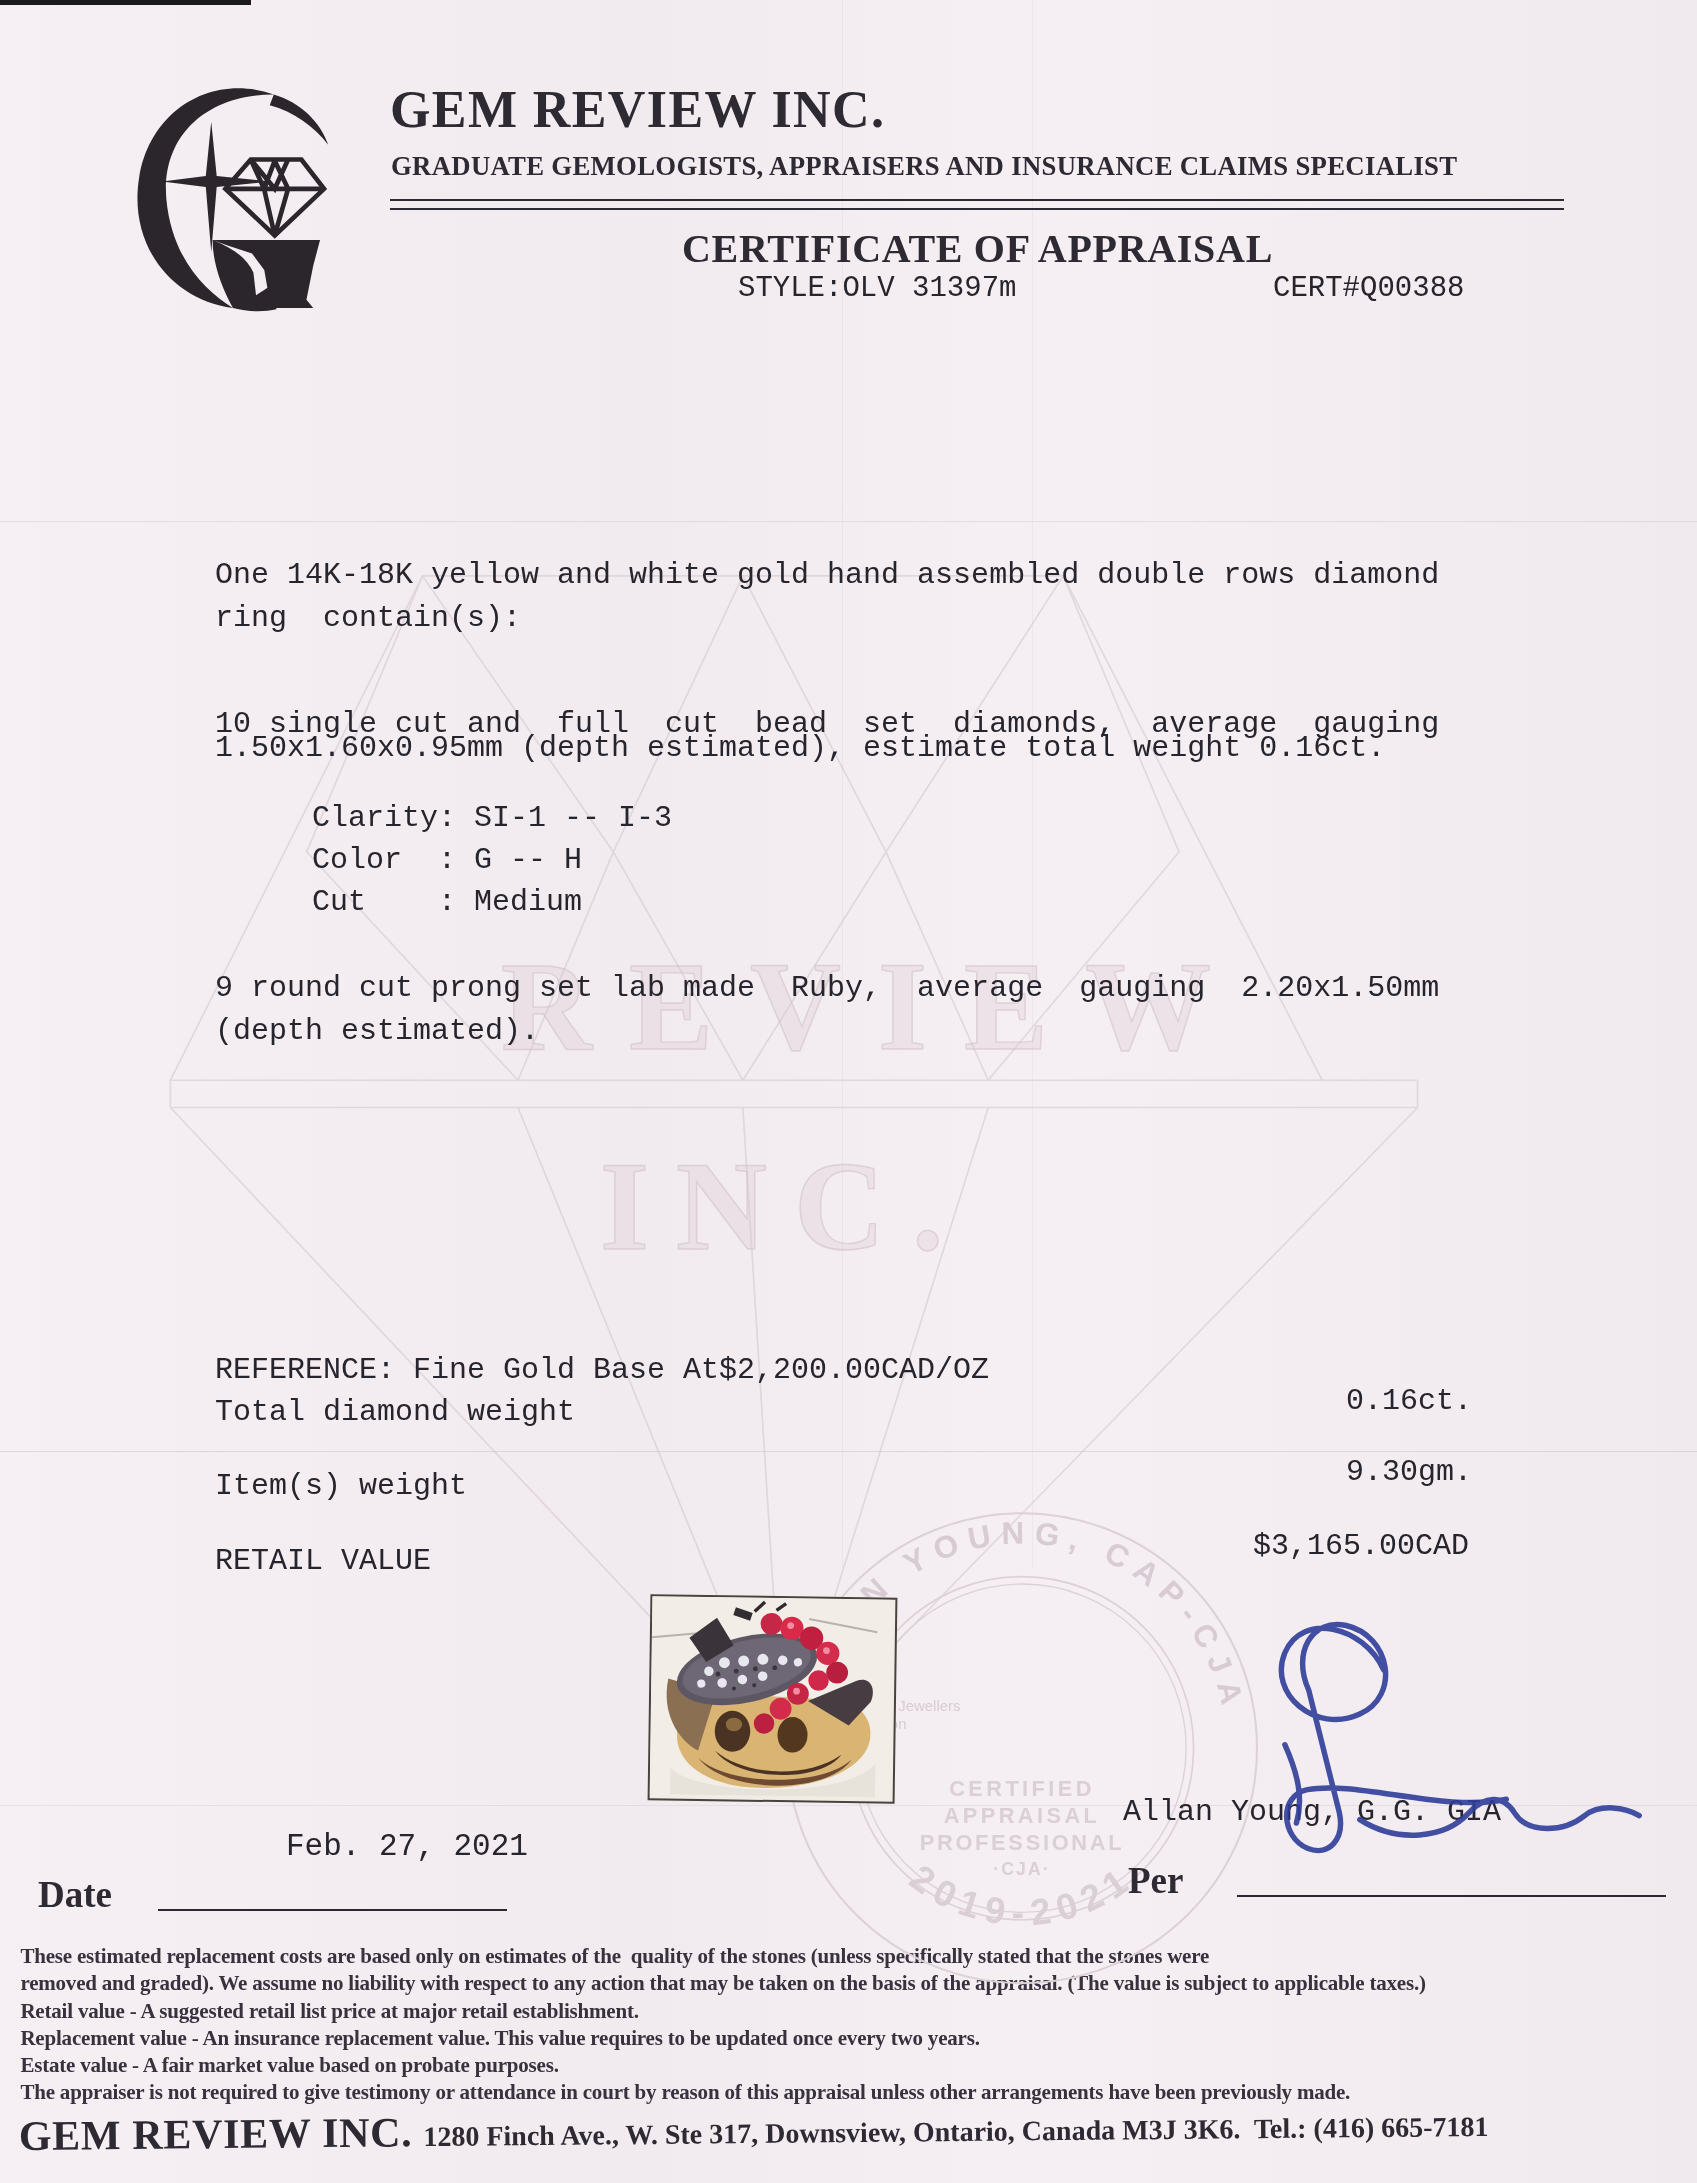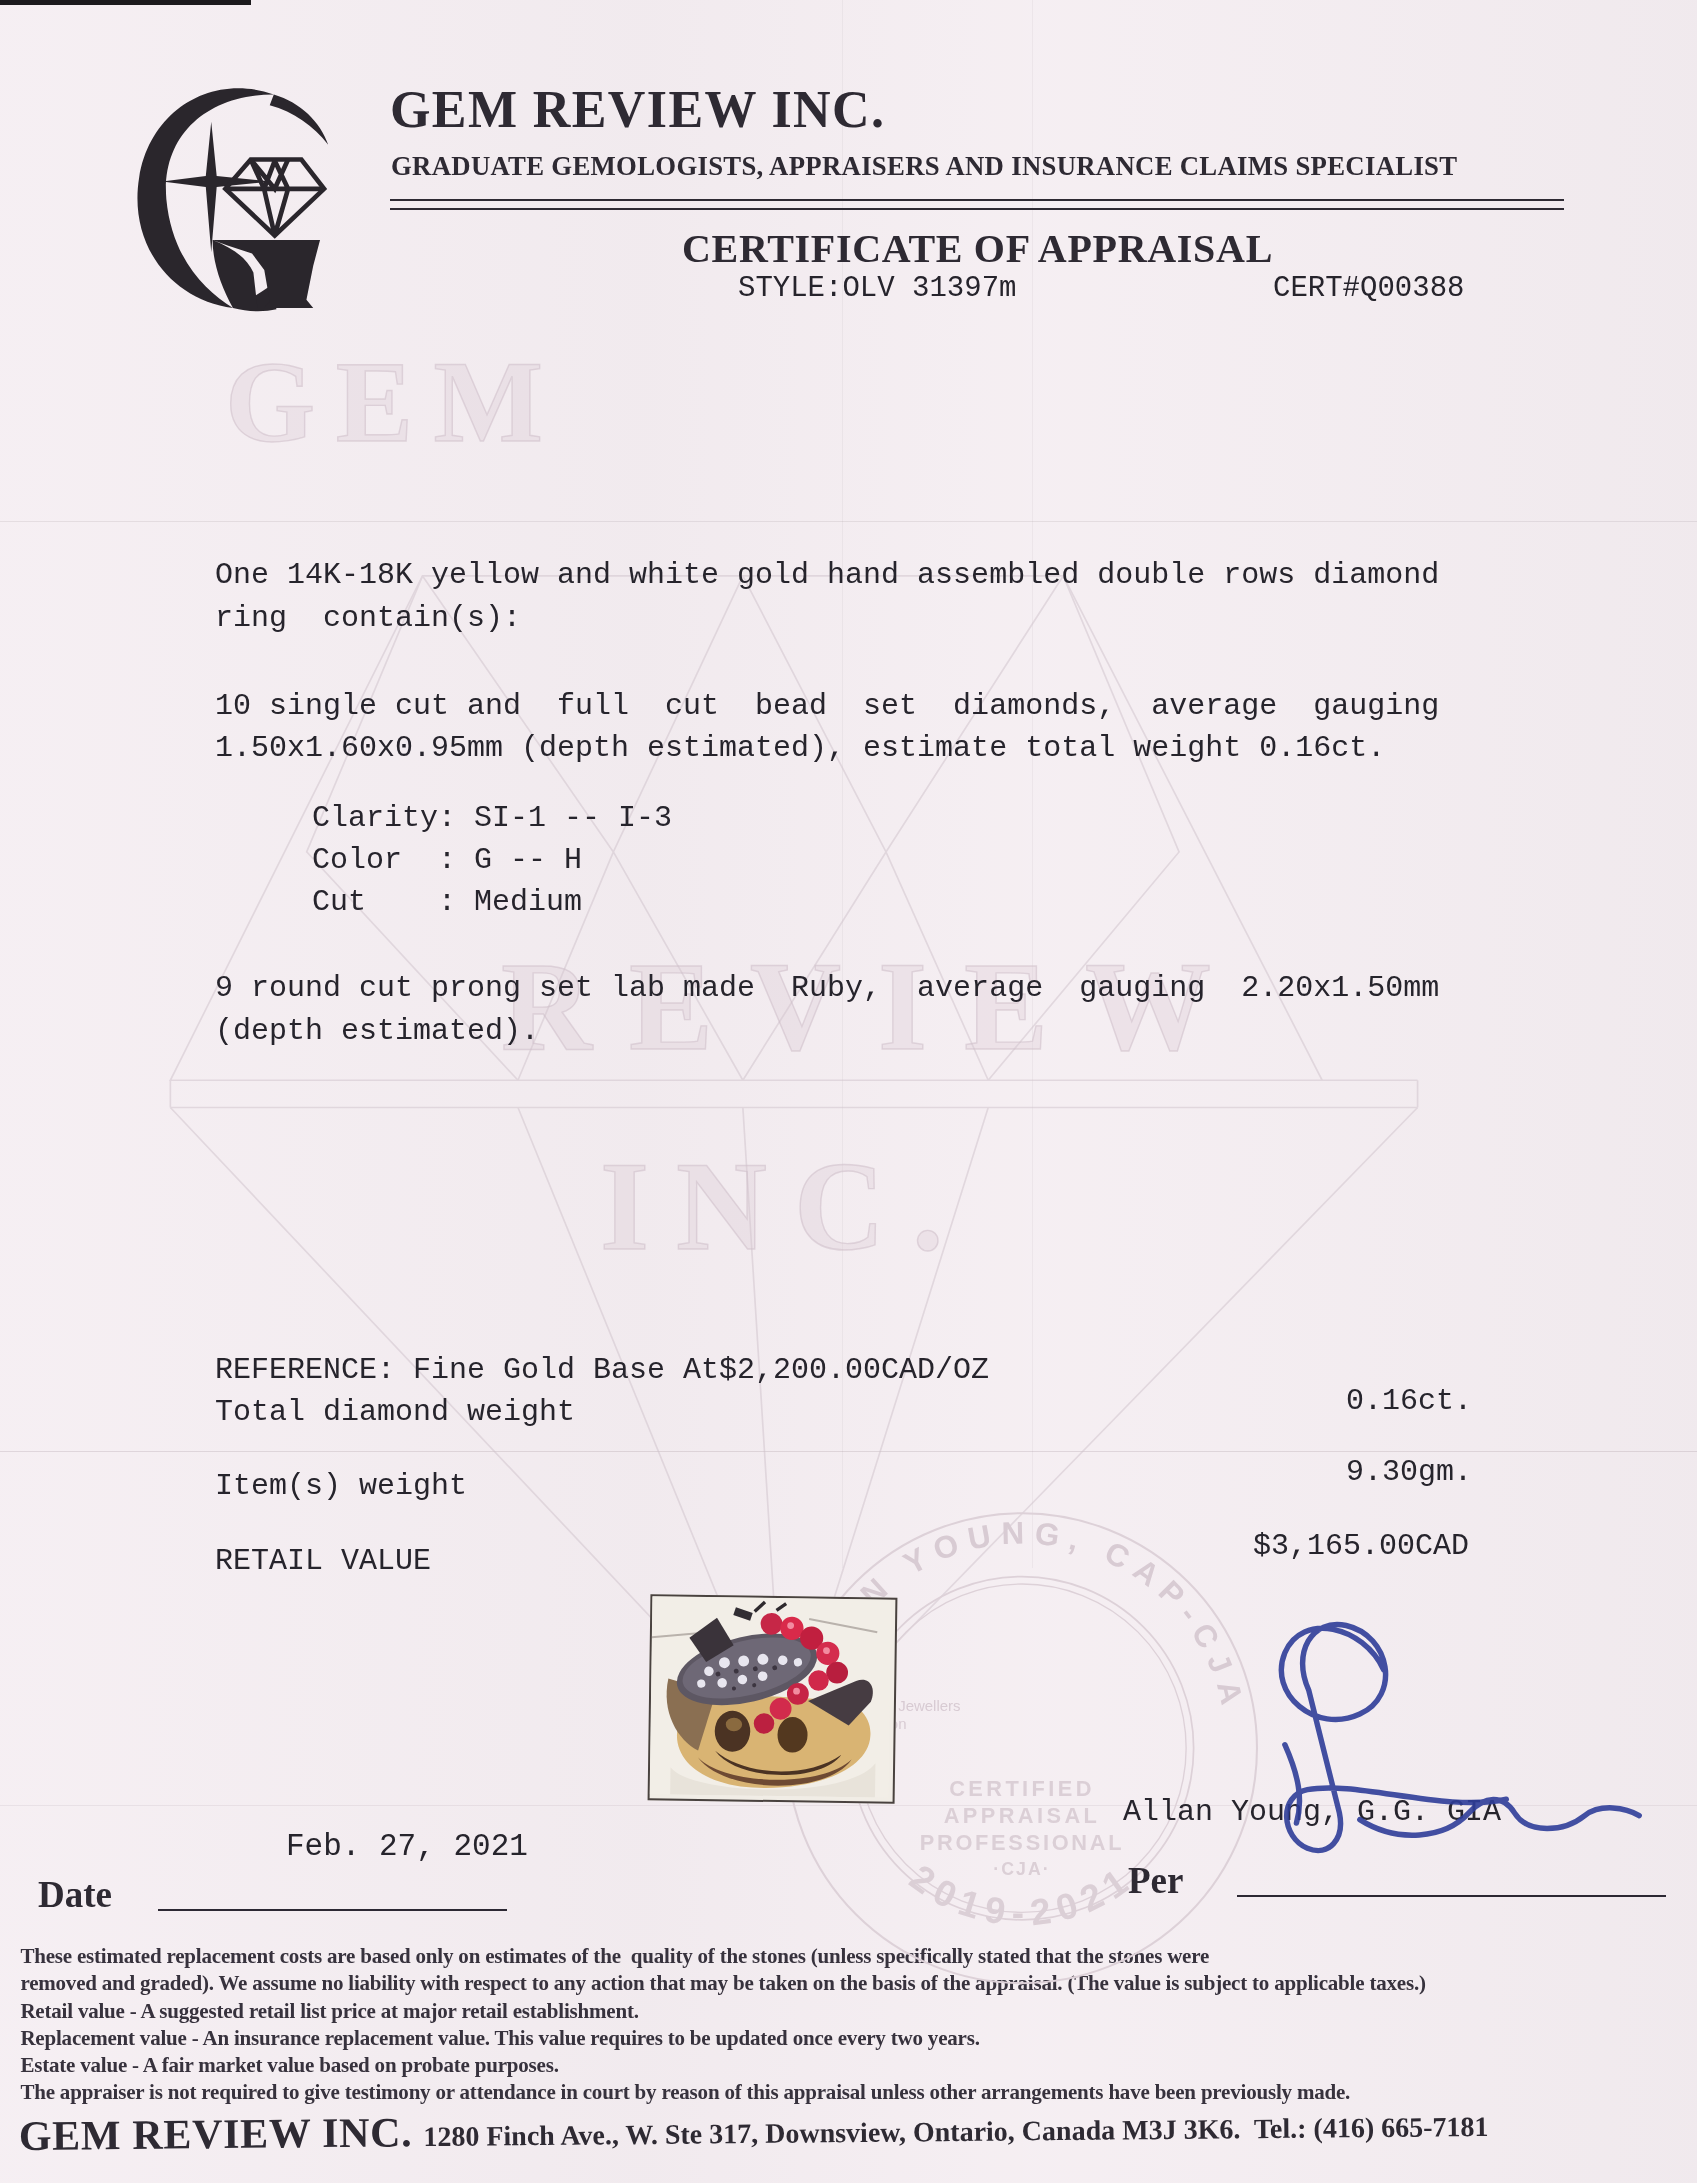--- a/index.html
+++ b/index.html
@@ -41,21 +41,20 @@
   <div class="crease-v" style="left:1032px"></div>
 
   <svg class="abs" style="left:0;top:0;z-index:1;opacity:.5" width="1697" height="2183" viewBox="0 0 2490 3203">
     <g fill="none" stroke="#cfc2cb" stroke-width="2.5">
       <path d="M620,845 L1560,845 L1940,1585 L250,1585 Z"></path>
       <path d="M250,1625 L2080,1625 M250,1585 L250,1625 M2080,1585 L2080,1625 M1940,1585 L2080,1585"></path>
       <path d="M620,845 L450,1250 L760,1585 M1560,845 L1730,1250 L1450,1585 M620,845 L900,1250 M1560,845 L1300,1250 M900,1250 L760,1585 M1300,1250 L1450,1585 M900,1250 L1090,845 M1300,1250 L1090,845 M900,1250 L1090,1585 M1300,1250 L1090,1585"></path>
       <path d="M250,1625 L1150,2580 M2080,1625 L1150,2580 M760,1625 L1150,2580 M1450,1625 L1150,2580 M1090,1625 L1150,2580"></path>
     </g>
   </svg>
-  <div class="wm" style="left:225px;top:344px;font-size:116px;letter-spacing:20.4px;z-index:1">GEM</div>
   <div class="wm" style="left:600px;top:1144px;font-size:126px;letter-spacing:27px;z-index:1">INC.</div>
   <div class="wm" style="left:501px;top:944px;font-size:126px;letter-spacing:37px;z-index:1">REVIEW</div>
 
   <svg class="abs" style="left:131px;top:82px;z-index:3" width="204" height="235" viewBox="0 0 300 345">
     <path d="M210,18 C120,-14 28,40 12,140 C-4,238 58,320 150,332 C108,306 60,258 52,172 C44,80 110,18 210,18 Z" fill="#2a262c"></path>
     <path d="M210,18 C250,30 278,58 290,92 C268,64 240,44 204,34 Z" fill="#2a262c"></path>
     <path d="M150,332 C172,338 196,338 214,334 L204,300 C186,312 168,324 150,332 Z" fill="#2a262c"></path>
     <path d="M118,58 L126,138 L206,146 L126,154 L118,250 L110,154 L46,146 L110,138 Z" fill="#2a262c"></path>
     <g fill="none" stroke="#2a262c" stroke-width="7">
       <path d="M158,160 L196,116 L272,116 L306,160 L232,230 Z" transform="translate(-16,0) scale(.98)"></path>
@@ -68,21 +67,21 @@
   <div class="abs serifb" style="left:391px;top:151px;font-size:27px;letter-spacing:0.3px;transform:scaleX(.99);transform-origin:left;z-index:3">GRADUATE GEMOLOGISTS, APPRAISERS AND INSURANCE CLAIMS SPECIALIST</div>
   <div class="rule-double"></div>
 
   <div class="abs serifb" style="left:682px;top:225px;font-size:40px;letter-spacing:0.7px;z-index:3">CERTIFICATE OF APPRAISAL</div>
   <div class="mono" style="left:738px;top:274px;font-size:29px;z-index:3">STYLE:OLV 31397m</div>
   <div class="mono" style="left:1273px;top:274px;font-size:29px;z-index:3">CERT#Q00388</div>
 
   <div class="mono" style="left:215px;top:560px;z-index:3">One 14K-18K yellow and white gold hand assembled double rows diamond</div>
   <div class="mono" style="left:215px;top:603px;z-index:3">ring  contain(s):</div>
 
-  <div class="mono" style="left:215px;top:691px;z-index:3">10 single cut and  full  cut  bead  set  diamonds,  average  gauging</div>
+  <div class="mono" style="left:215px;top:709px;z-index:3">10 single cut and  full  cut  bead  set  diamonds,  average  gauging</div>
   <div class="mono" style="left:215px;top:733px;z-index:3">1.50x1.60x0.95mm (depth estimated), estimate total weight 0.16ct.</div>
 
   <div class="mono" style="left:312px;top:803px;z-index:3">Clarity: SI-1 -- I-3</div>
   <div class="mono" style="left:312px;top:845px;z-index:3">Color  : G -- H</div>
   <div class="mono" style="left:312px;top:887px;z-index:3">Cut    : Medium</div>
 
   <div class="mono" style="left:215px;top:973px;z-index:3">9 round cut prong set lab made  Ruby,  average  gauging  2.20x1.50mm</div>
   <div class="mono" style="left:215px;top:1016px;z-index:3">(depth estimated).</div>
 
   <div class="mono" style="left:215px;top:1355px;z-index:3">REFERENCE: Fine Gold Base At$2,200.00CAD/OZ</div>

